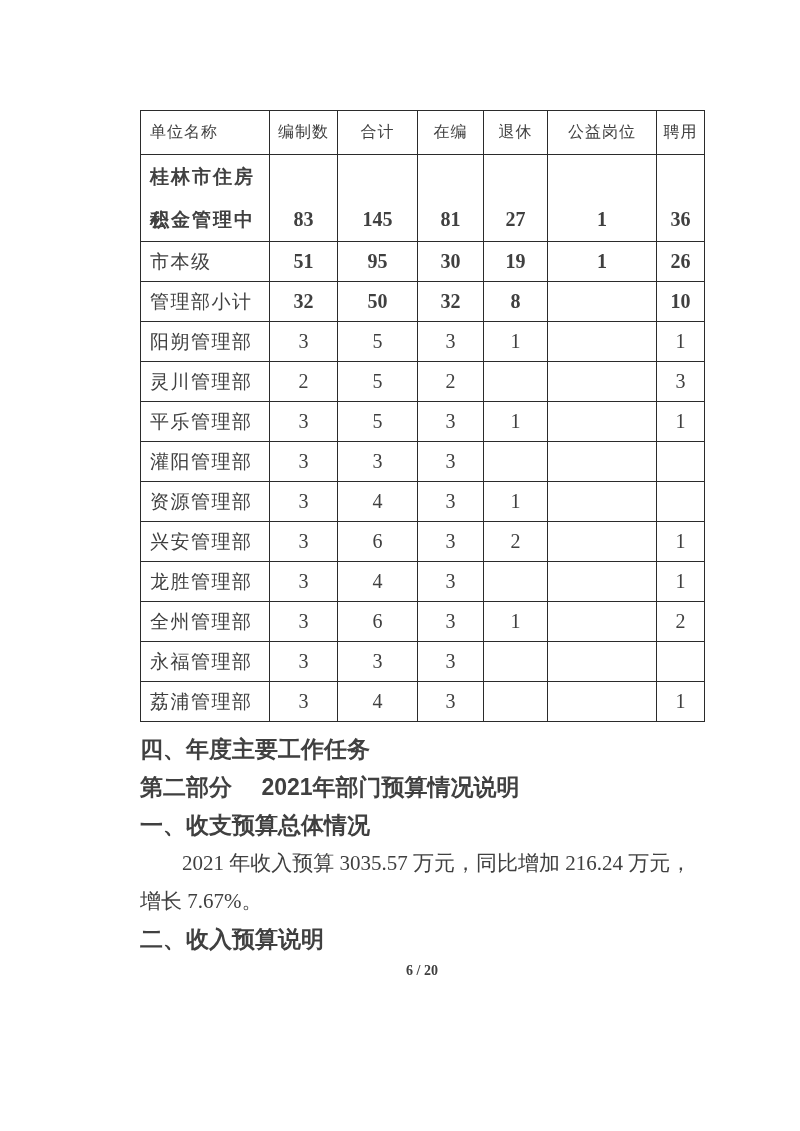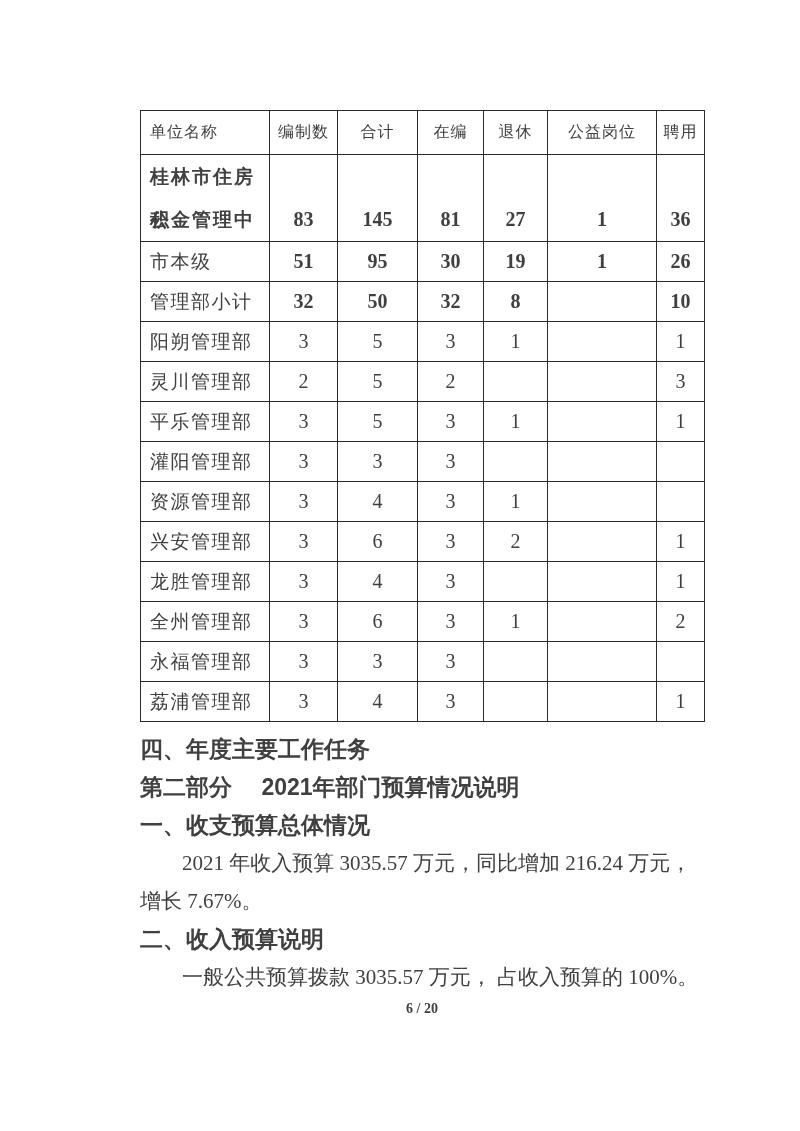--- a/index.html
+++ b/index.html
@@ -232,17 +232,16 @@
           </tr>
         </tbody>
     </table>
 
     <div class="line h first-after-table">四、年度主要工作任务</div>
     <div class="line h">第二部分　 2021年部门预算情况说明</div>
     <div class="line h">一、收支预算总体情况</div>
     <div class="line p indent">2021 年收入预算 3035.57 万元，同比增加 216.24 万元，</div>
     <div class="line p">增长 7.67%。</div>
     <div class="line h">二、收入预算说明</div>
-    <div class="line p indent">一般公共预算拨款 3035.57 万元， 占收入预算的 100%。</div>
 
     <div class="footer">6 / 20</div>
   </div>
 </div>
 
 </body></html>

